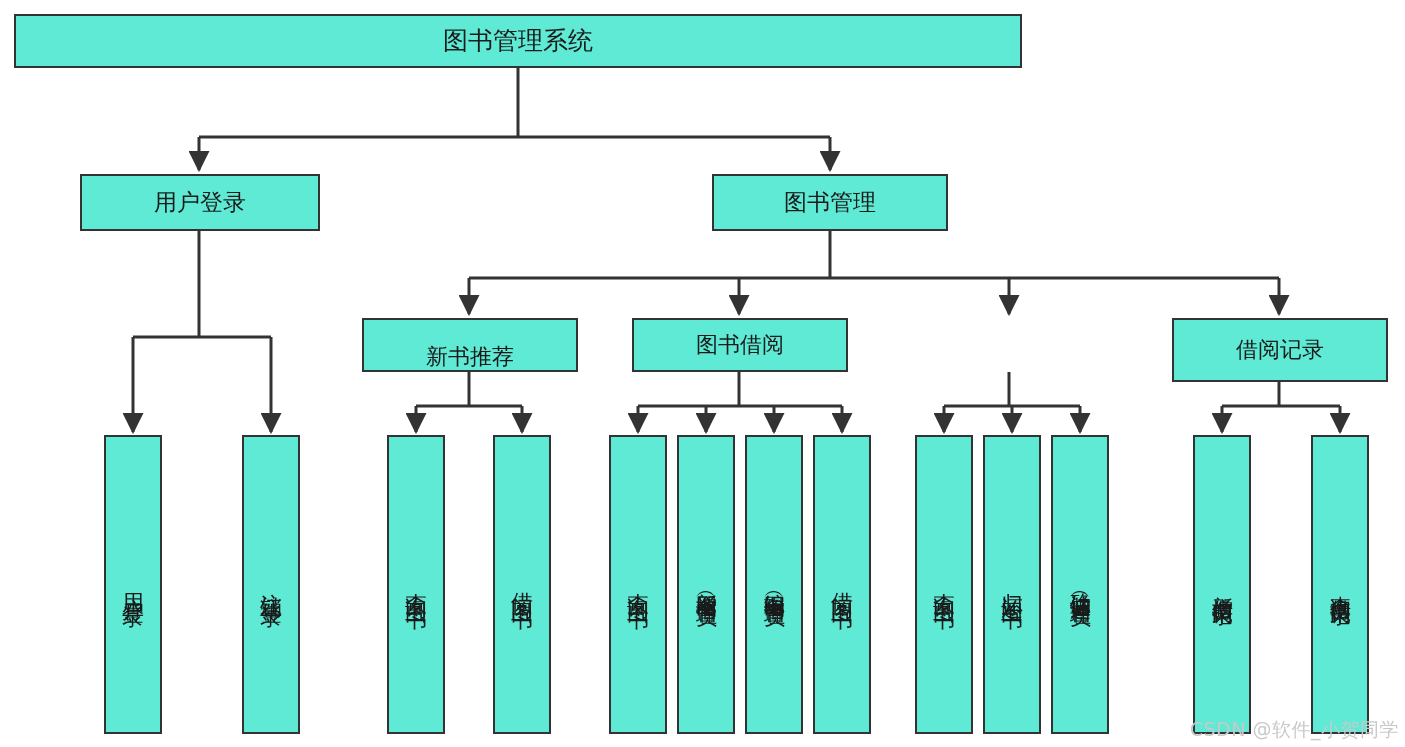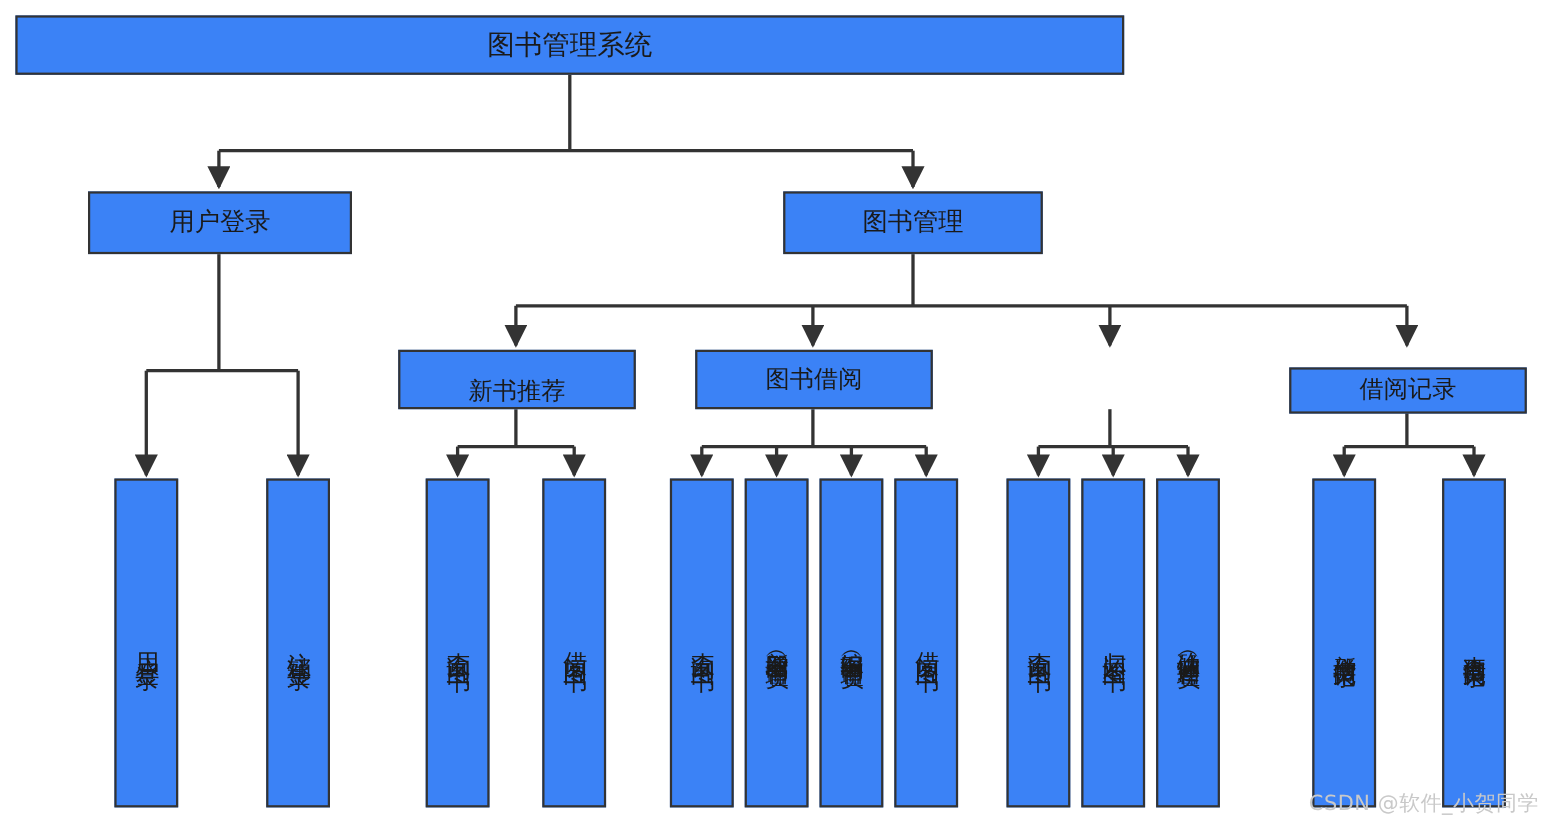--- a/index.html
+++ b/index.html
@@ -8,21 +8,21 @@
     background:#ffffff;
     font-family:"DejaVu Sans","Liberation Sans",sans-serif;
     overflow:hidden;
   }
   #canvas{position:relative;width:1405px;height:747px;}
   svg.edges{position:absolute;left:0;top:0;width:1405px;height:747px;}
 
   .node{
     position:absolute;
     box-sizing:border-box;
-    background:#3b82f6;
+    background:#5eead4;
     border:2.5px solid #333333;
     display:flex;
     align-items:center;
     justify-content:center;
     color:#1a1a1a;
     z-index:2;
   }
   .node .label{
     color:#1a1a1a;
     line-height:1.18;
@@ -123,24 +123,24 @@
   <div class="node lvl1" style="left:80px;top:174px;width:240px;height:57px;">
     <span class="label">用户登录</span>
   </div>
   <div class="node lvl1" style="left:712px;top:174px;width:236px;height:57px;">
     <span class="label">图书管理</span>
   </div>
 
   <div class="node lvl2" style="left:362px;top:318px;width:216px;height:54px;align-items:flex-end;">
     <span class="label">新书推荐</span>
   </div>
-  <div class="node lvl2" style="left:632px;top:318px;width:216px;height:54px;font-family:Liberation Serif, serif;">
+  <div class="node lvl2" style="left:632px;top:318px;width:216px;height:54px;">
     <span class="label">图书借阅</span>
   </div>
-  <div class="node lvl2" style="left:1172px;top:318px;width:216px;height:42px;margin-top:16px;">
+  <div class="node lvl2" style="left:1172px;top:318px;width:216px;height:64px;">
     <span class="label">借阅记录</span>
   </div>
 
   <div class="node leaf" style="left:104px;top:435px;width:58px;height:299px;">
     <span class="label">用户登录</span>
   </div>
   <div class="node leaf" style="left:242px;top:435px;width:58px;height:299px;">
     <span class="label">注销登录</span>
   </div>
 

